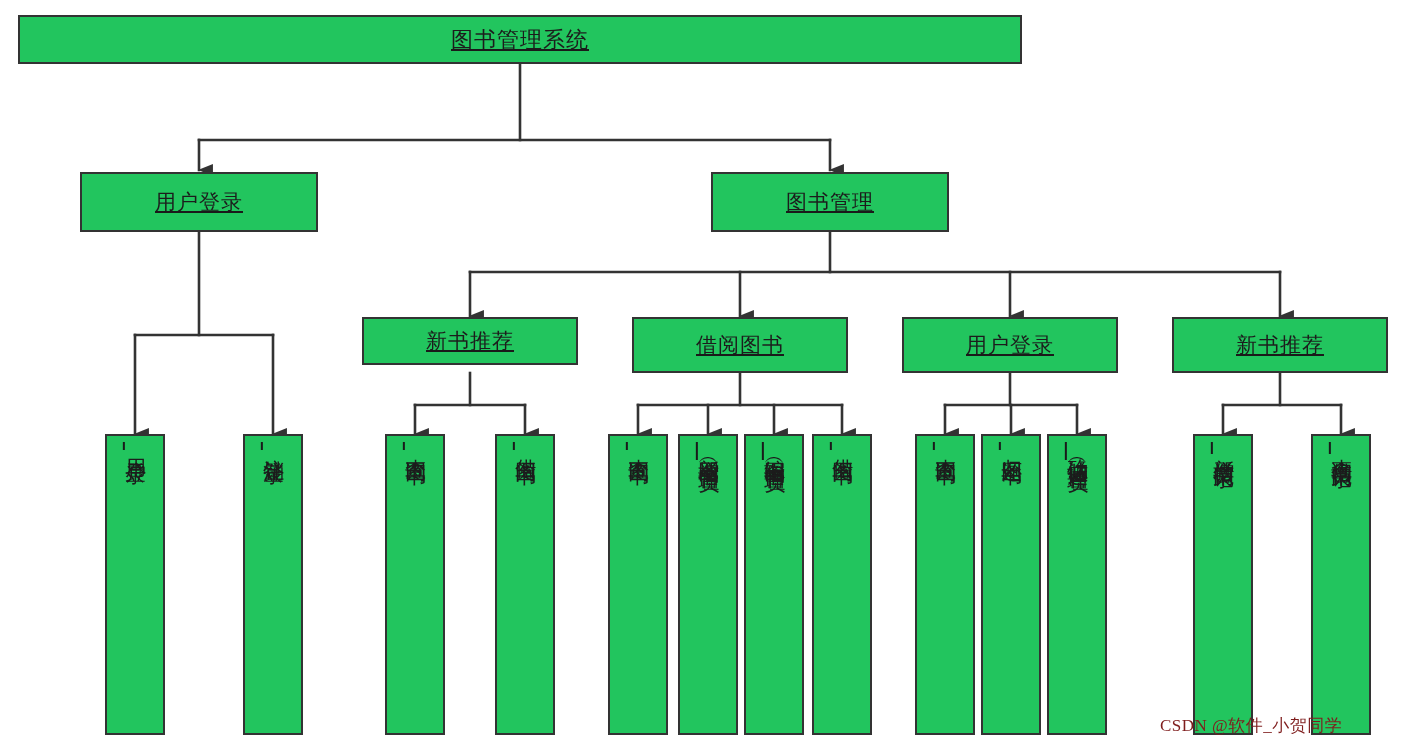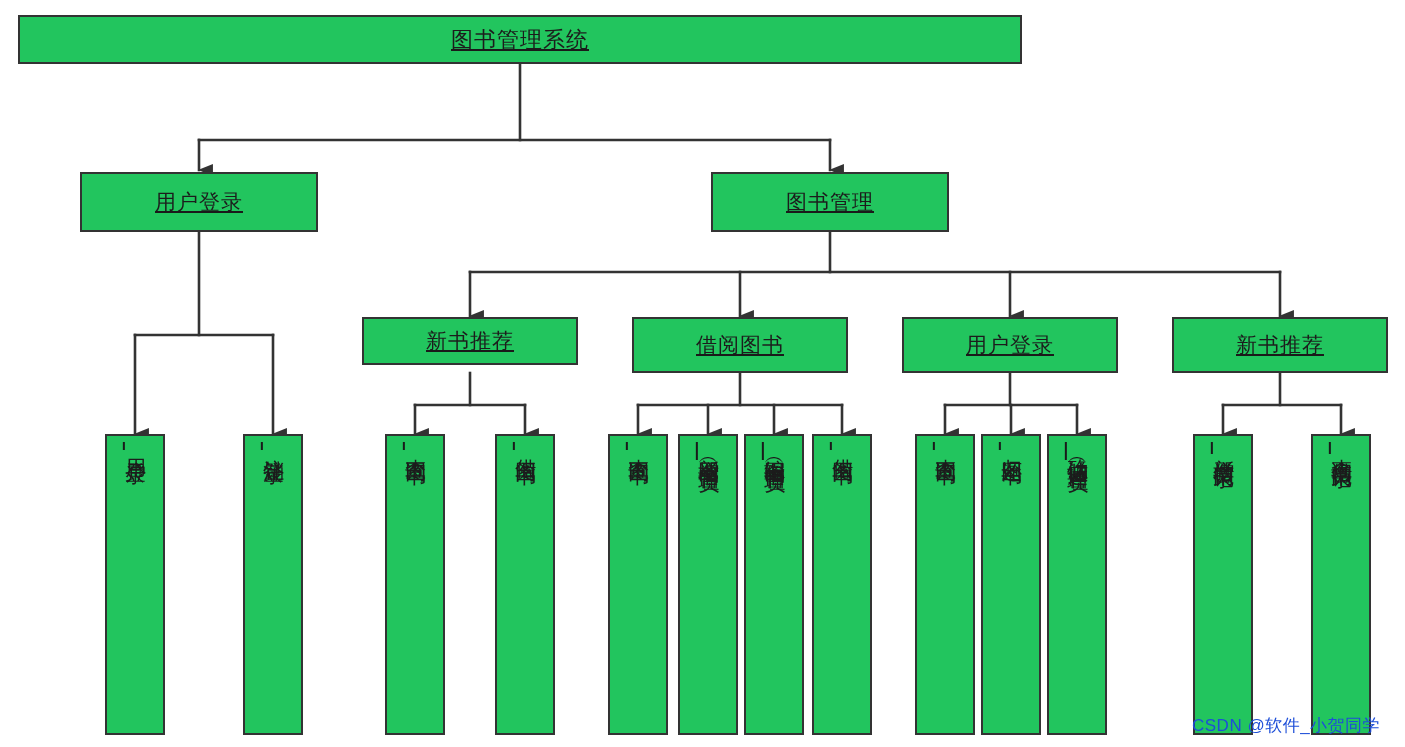--- a/index.html
+++ b/index.html
@@ -61,28 +61,28 @@
     line-height: 1.32;
     letter-spacing: 2px;
     white-space: normal;
     max-height: 286px;
   }
   .node.leaf.tall-text .node-label {
     max-height: 292px;
   }
   .watermark {
     position: absolute;
-    left: 1192px;
+    left: 1160px;
     top: 714px;
     font-size: 17px;
-    color: #1d4ed8;
+    color: #7f1d1d;
     letter-spacing: 0.5px;
     white-space: nowrap;
     z-index: 5;
-    font-family: Liberation Sans, sans-serif;
+    font-family: Liberation Serif, serif;
   }
 </style>
 </head>
 <body>
 
 <div id="diagram-root">
 
   <svg class="connectors" viewBox="0 0 1405 747" xmlns="http://www.w3.org/2000/svg">
     <defs>
       <marker id="arrow" viewBox="0 0 12 12" refX="6" refY="10" markerWidth="9" markerHeight="9" orient="auto-start-reverse">

